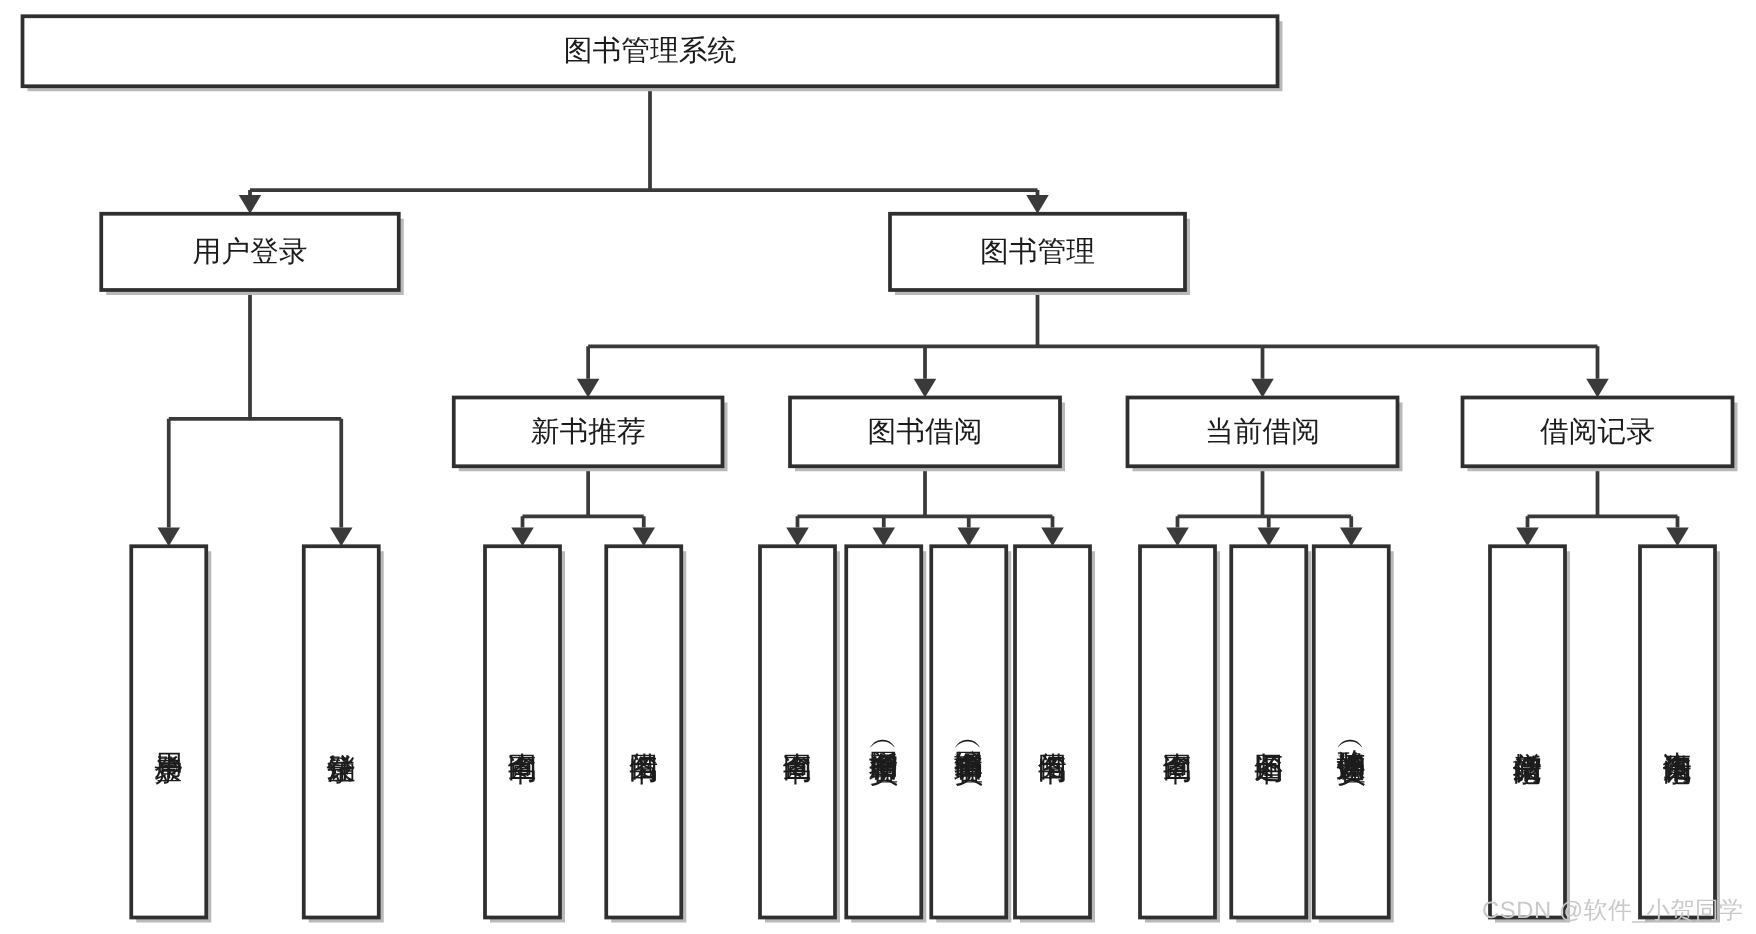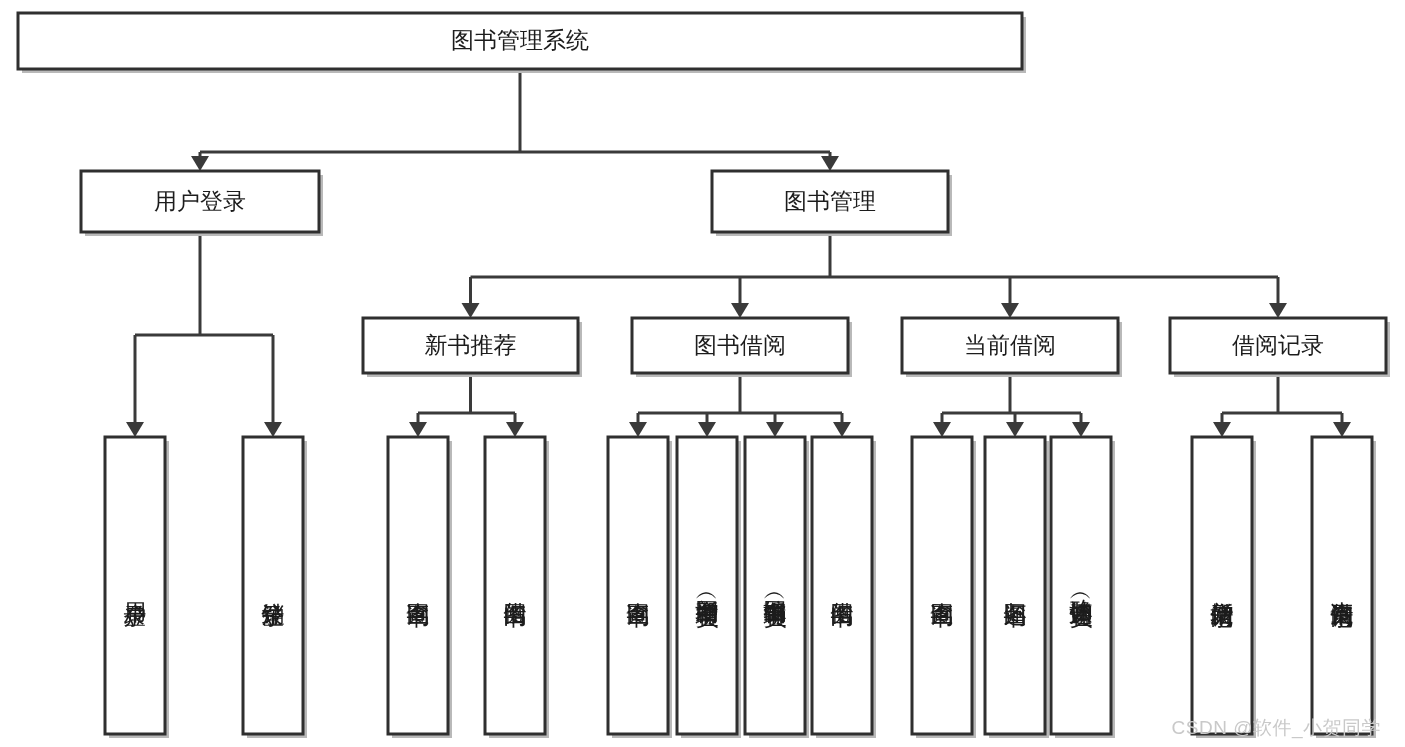--- a/index.html
+++ b/index.html
@@ -62,21 +62,21 @@
     color: #1c1c1c;
     letter-spacing: 1px;
     display: flex;
     align-items: center;
     justify-content: center;
     white-space: nowrap;
     pointer-events: none;
   }
   .watermark {
     position: absolute;
-    right: 24px;
+    right: 10px;
     bottom: 6px;
     font-family: "Liberation Sans", "DejaVu Sans", sans-serif;
     font-size: 19px;
     color: #c9c9c9;
     letter-spacing: 0.5px;
     white-space: nowrap;
   }
 </style>
 </head>
 <body>

